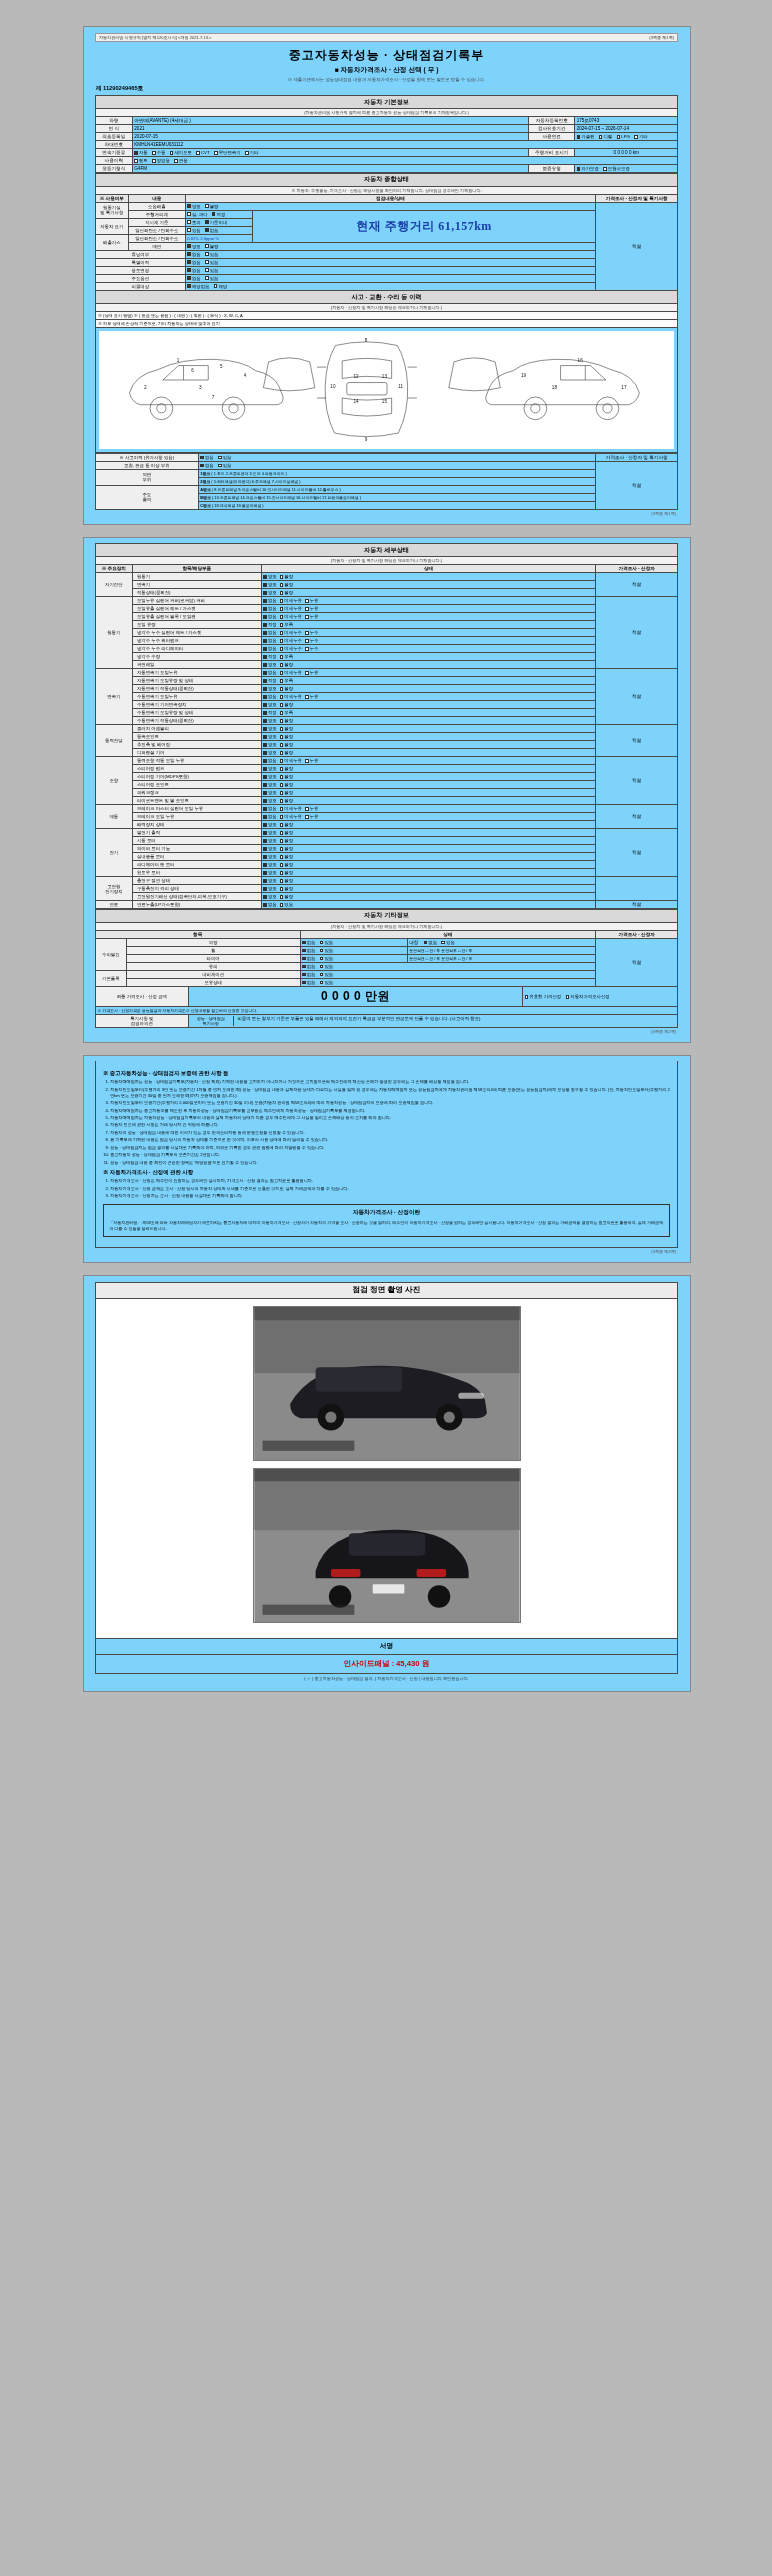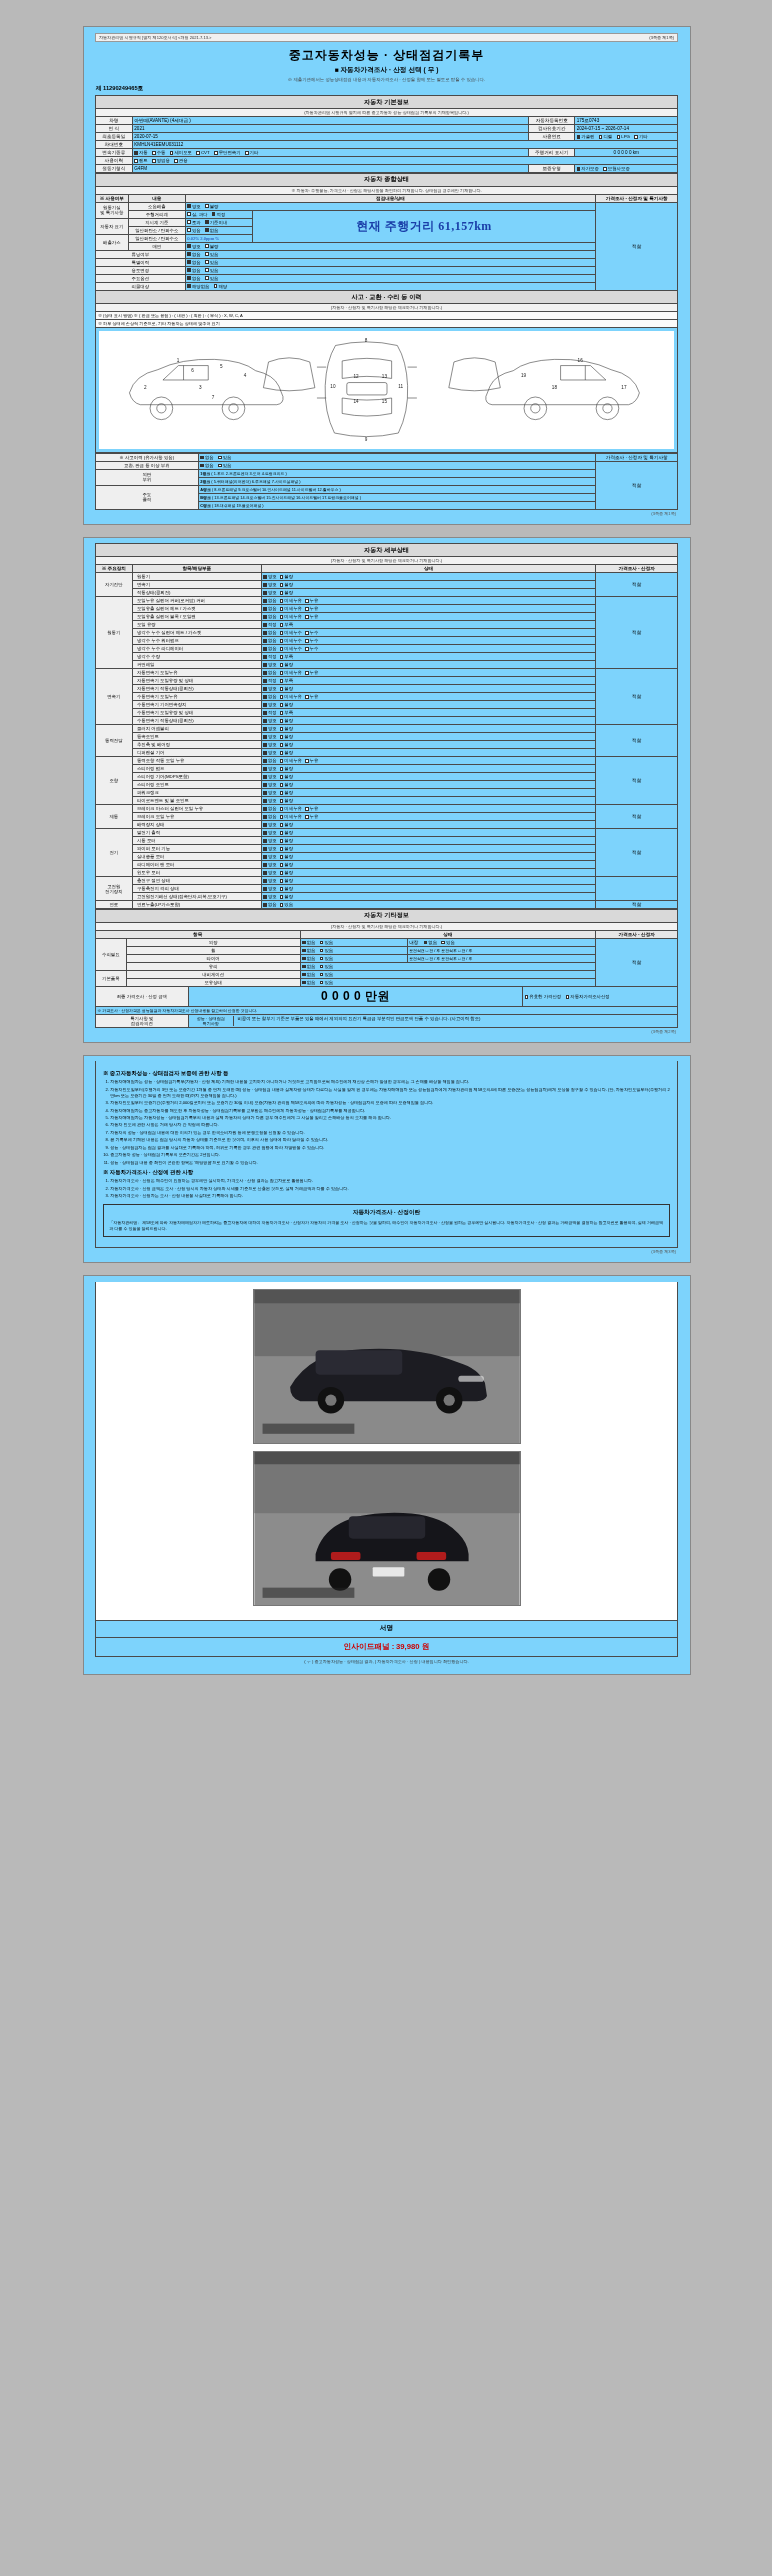--- a/index.html
+++ b/index.html
@@ -719,20 +719,21 @@
       <div class="decl-title">자동차가격조사 · 산정이란</div>
       <div class="decl-text">「자동차관리법」 제58조에 따라 자동차매매업자가 매도하려는 중고자동차에 대하여 자동차가격조사 · 산정자가 자동차의 가격을 조사 · 산정하는 것을 말하며, 매수인이 자동차가격조사 · 산정을 원하는 경우에만 실시됩니다. 자동차가격조사 · 산정 결과는 거래금액을 결정하는 참고자료로 활용되며, 실제 거래금액과 다를 수 있음을 알려드립니다.</div>
     </div>
   </div>
   <div class="tinybar">(3쪽중 제3쪽)</div>
  </div>
 </div>
 
 <div class="page" style="margin-top:11.3px">
  <div class="sheet">
+  <div class="photo-title">점검 정면 촬영 사진</div>
   <div class="photo-area">
     <svg class="photo" viewBox="0 0 520 300">
       <rect width="520" height="300" fill="#7e7e7e"></rect>
       <rect y="0" width="520" height="130" fill="#6f6f6f"></rect>
       <rect y="130" width="520" height="170" fill="#8a8a8a"></rect>
       <rect x="0" y="0" width="520" height="26" fill="#545454"></rect>
       <path d="M70 190 q40 -70 140 -74 q110 -6 190 26 q40 12 52 40 l4 26 q-4 10 -20 10 l-346 0 q-20 -6 -20 -28z" fill="#1c1c22"></path>
       <rect x="120" y="118" width="170" height="48" rx="8" fill="#2a2a33"></rect>
       <circle cx="150" cy="216" r="26" fill="#111"></circle>
             <circle cx="150" cy="216" r="11" fill="#777"></circle>
@@ -753,20 +754,20 @@
       <circle cx="168" cy="250" r="22" fill="#111"></circle>
       <circle cx="362" cy="250" r="22" fill="#111"></circle>
       <rect x="16" y="266" width="180" height="20" fill="#222" opacity="0.55"></rect>
     </svg>
   </div>
   <div class="sign-row">
     <span>서명</span>
   </div>
   <div class="price-row">
     <span class="price-red">인사이드패널 :</span>
-    <span class="price-red">39,980 원</span>
+    <span class="price-red">45,430 원</span>
   </div>
   <div class="foot-note">( ㅜ ) 중고자동차성능 · 상태점검 결과, ( 자동차가격조사 · 산정 ) 내용입니다 확인했습니다.</div>
  </div>
 </div>
 
 </div>
 
 
 </body></html>

